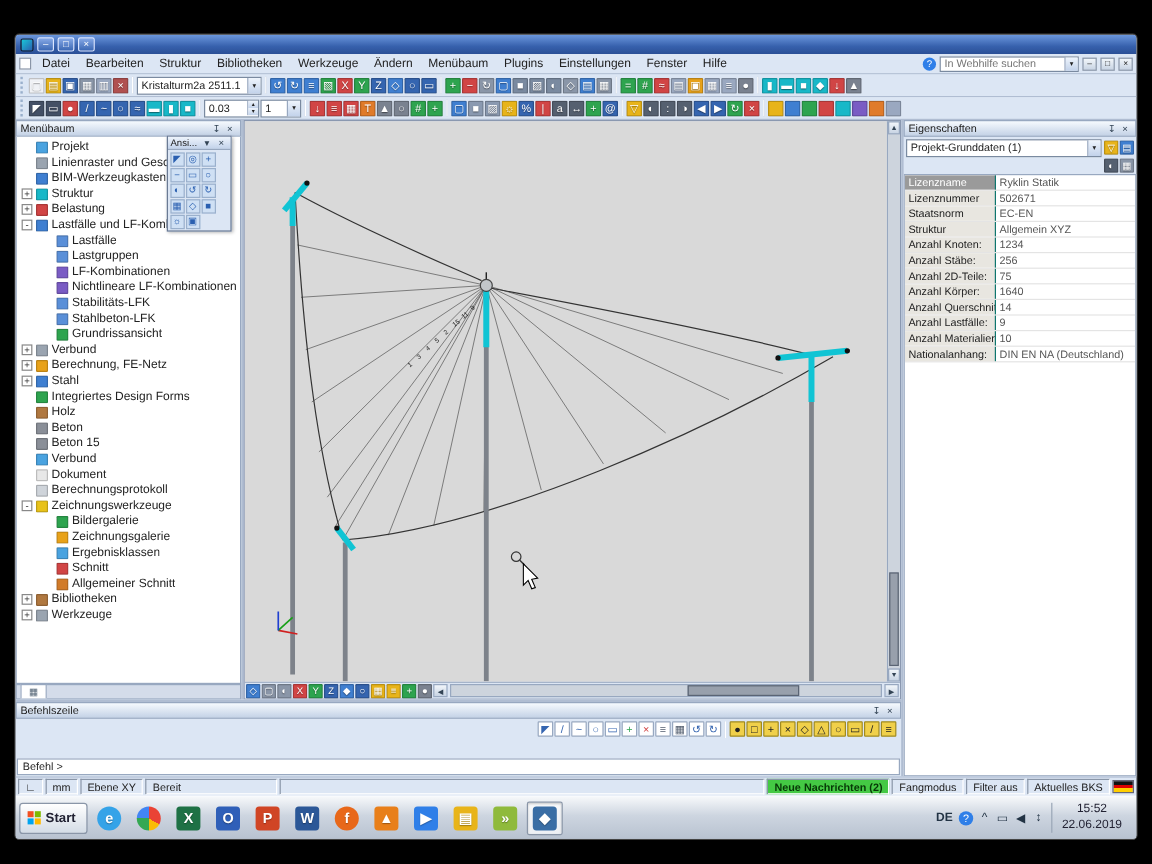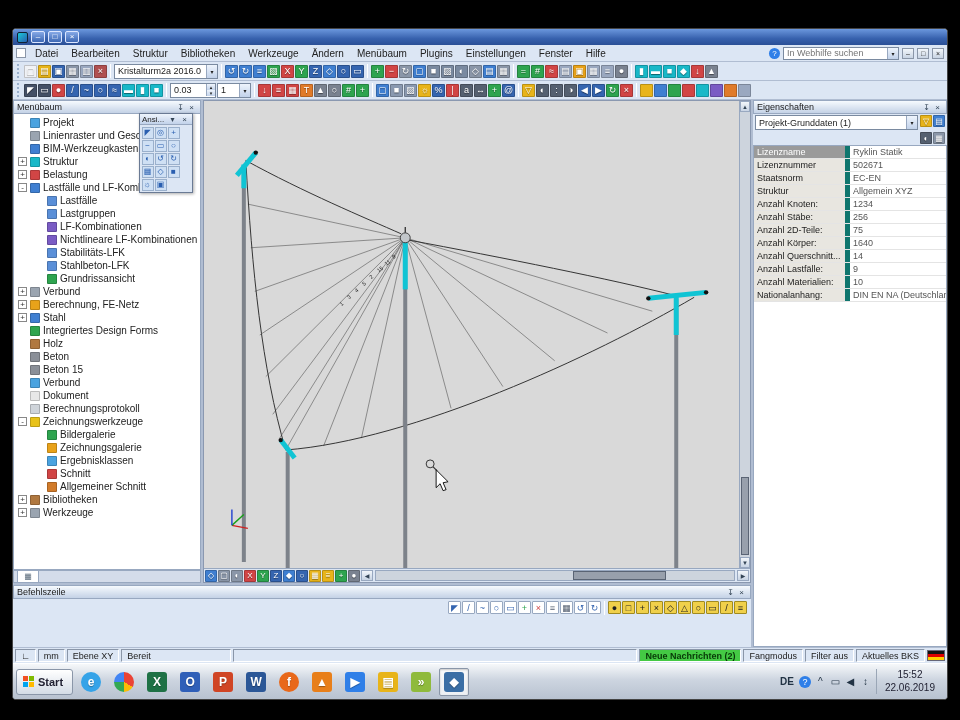--- a/index.html
+++ b/index.html
@@ -105,26 +105,26 @@
   .viewport-bottom{height:14px;background:#dce6f4;border-top:1px solid #98a8c0;display:flex;align-items:center;
     padding:0 1px;gap:1px;flex:none;}
   .hbar{flex:1;height:11px;background:#cdd4dd;border:1px solid #98a8c0;position:relative;margin:0 1px;}
   .hthumb{position:absolute;top:0;bottom:0;left:55%;width:26%;background:#98a0ac;border:1px solid #5a6474;}
   .hbtn{width:12px;height:11px;background:linear-gradient(180deg,#f2f6fa,#c8d4e4);border:1px solid #98a8c0;
     font-size:6px;display:flex;align-items:center;justify-content:center;color:#345;flex:none;}
 
   
   .right-panel{width:196px;display:flex;flex-direction:column;background:#dce6f4;flex:none;
     border-left:2px solid #b0bdd2;}
-  .prop-toolbar{height:18px;display:flex;align-items:flex-start;gap:2px;padding:1px 2px;flex:none;}
+  .prop-toolbar{height:18px;display:flex;align-items:center;gap:2px;padding:1px 2px;flex:none;}
   .prop-toolbar .combo{flex:1;}
   .prop-minibar{height:13px;display:flex;justify-content:flex-end;gap:2px;padding:0 2px 1px;flex:none;}
   .prop-grid{flex:1;background:#fff;border:1px solid #98a8c0;overflow:hidden;font-size:9px;}
   .prow{display:flex;height:13px;border-bottom:1px solid #e4e4e4;}
-  .plabel{width:96px;background:#e8e6e0;border-right:5px solid #0f766e;padding:0 3px;display:flex;
+  .plabel{width:76px;background:#e8e6e0;border-right:1px solid #0f766e;padding:0 3px;display:flex;
     align-items:center;white-space:nowrap;overflow:hidden;flex:none;}
   .plabel.sel{background:#9a9a9a;color:#fff;}
   .pvalue{flex:1;padding:0 3px;display:flex;align-items:center;color:#555;white-space:nowrap;overflow:hidden;}
 
   
   .cmd-panel{height:64px;display:flex;flex-direction:column;background:#dce6f4;border-top:2px solid #b0bdd2;flex:none;}
   .cmd-toolbar{height:17px;display:flex;justify-content:flex-end;align-items:center;gap:1px;
     padding:1px 4px;flex:none;}
   .cmd-fill{flex:1;}
   .cmd-input{height:14px;background:#fff;border:1px solid #98a8c0;margin:0 1px 1px;display:flex;
@@ -219,21 +219,21 @@
 
     <span class="chip" style="background: rgb(240, 242, 246);">▢</span>
         <span class="chip" style="background: rgb(232, 180, 26);">▤</span>
         <span class="chip" style="background: rgb(53, 101, 176);">▣</span>
         <span class="chip" style="background: rgb(138, 150, 168);">▦</span>
         <span class="chip" style="background: rgb(154, 168, 192);">▥</span>
         <span class="chip" style="background: rgb(176, 80, 80);">×</span>
       </div>
     <span class="sep"></span>
     <div class="combo" style="width:104px">
-      <span class="combo-text" style="flex:1">Kristalturm2a 2016.0</span>
+      <span class="combo-text" style="flex:1">Kristalturm2a 2511.1</span>
       <span class="combo-arrow">▾</span>
     </div>
     <span class="sep"></span>
     <div class="tb-group">
 
     <span class="chip" style="background: rgb(63, 127, 209);">↺</span>
         <span class="chip" style="background: rgb(63, 127, 209);">↻</span>
         <span class="chip" style="background: rgb(63, 127, 209);">≡</span>
         <span class="chip" style="background: rgb(46, 164, 79);">▧</span>
         <span class="chip" style="background: rgb(209, 69, 69);">X</span>
@@ -707,20 +707,23 @@
               <span class="chip dark" style="background: rgb(240, 208, 74);">×</span>
               <span class="chip dark" style="background: rgb(240, 208, 74);">◇</span>
               <span class="chip dark" style="background: rgb(240, 208, 74);">△</span>
               <span class="chip dark" style="background: rgb(240, 208, 74);">○</span>
               <span class="chip dark" style="background: rgb(240, 208, 74);">▭</span>
               <span class="chip dark" style="background: rgb(240, 208, 74);">/</span>
               <span class="chip dark" style="background: rgb(240, 208, 74);">≡</span>
             </div>
         </div>
         <div class="cmd-fill"></div>
+        <div class="cmd-input">
+          <span>Befehl &gt;</span>
+        </div>
       </div>
     </div>
 
     <div class="right-panel">
       <div class="panel-header">
         <span class="ph-title">Eigenschaften</span>
         <span class="ph-btn">↧</span>
         <span class="ph-btn">×</span>
       </div>
       <div class="prop-toolbar">

